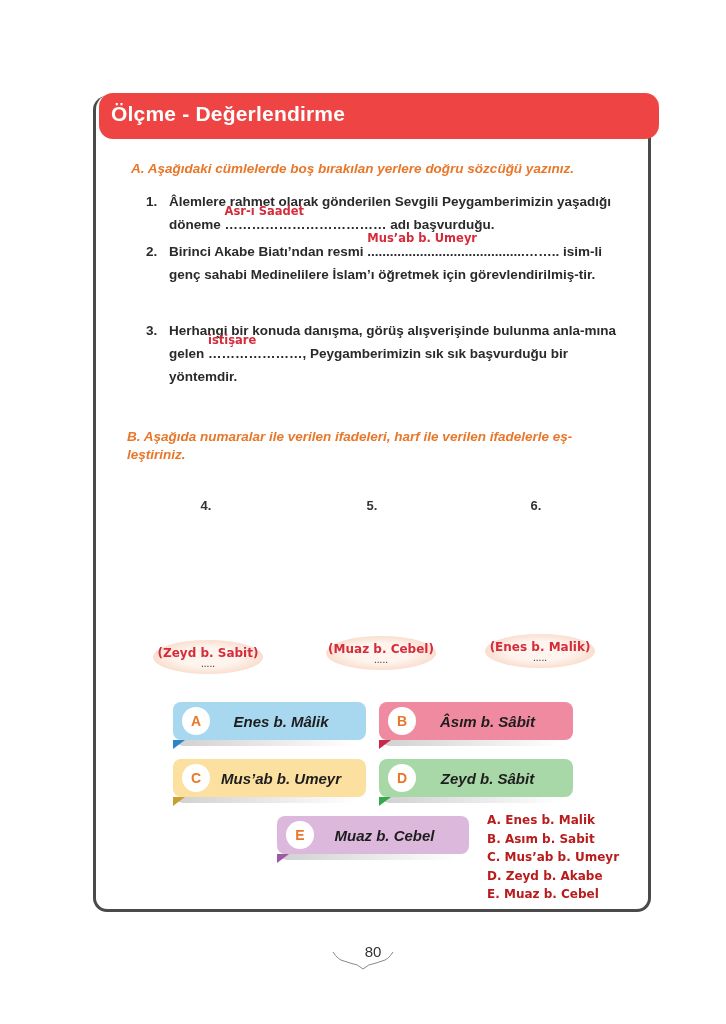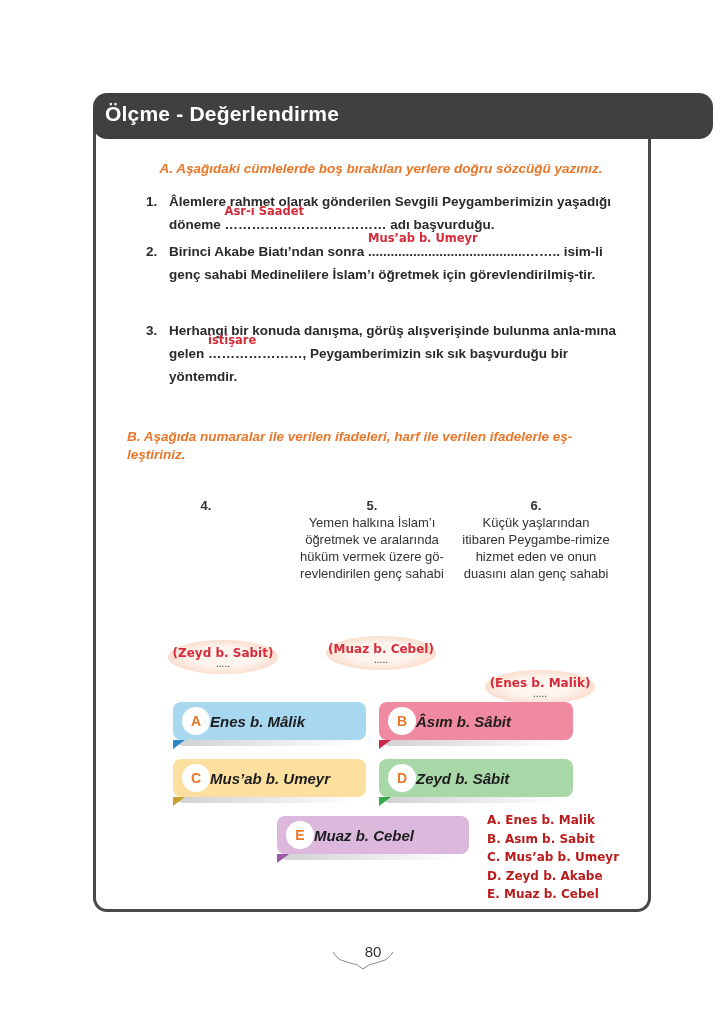--- a/index.html
+++ b/index.html
@@ -6,22 +6,22 @@
   body {
     width: 726px; height: 1024px; background: #ffffff;
     font-family: "Liberation Sans", sans-serif; color: #2b2b2b;
     position: relative; overflow: hidden;
   }
   .frame {
     position: absolute; left: 93px; top: 96px; width: 558px; height: 816px;
     border: 3px solid #4a4a4a; border-radius: 14px; border-top: none;
   }
   .header {
-    position: absolute; left: 93px; top: 93px; width: 620px; height: 46px;
-    background: #404040; border-radius: 14px;
+    position: absolute; left: 99px; top: 93px; width: 560px; height: 46px;
+    background: #ef4444; border-radius: 14px;
   }
   .header-title {
     position: absolute; left: 12px; top: 9px; color: #fff;
     font-size: 21px; font-weight: bold; letter-spacing: 0.2px;
   }
   .section-title {
     position: absolute; color: #e8772a; font-weight: bold; font-style: italic;
     font-size: 13.5px; line-height: 18px;
   }
   .q {
@@ -67,87 +67,85 @@
     position: absolute; left: 4px; right: 10px; bottom: -6px; height: 6px;
     background: linear-gradient(to right, rgba(0,0,0,0.18), rgba(0,0,0,0));
     border-radius: 0 0 6px 6px;
   }
   .card .letter {
     width: 28px; height: 28px; border-radius: 50%; background: #fff;
     margin-left: 9px; display: flex; align-items: center; justify-content: center;
     color: #e8772a; font-weight: bold; font-size: 14px;
   }
   .card .name {
-    flex: 1; font-weight: bold; font-style: italic;
+    flex: 1; text-align: center; font-weight: bold; font-style: italic;
     font-size: 15px; color: #1d1d1d; padding-right: 14px;
   }
   .key {
     position: absolute; left: 487px; top: 811px; color: #b91c1c; font-weight: bold;
     font-size: 12px; line-height: 18.5px; font-family: "DejaVu Sans", sans-serif;
   }
   .page-num {
     position: absolute; left: 347px; top: 943px; width: 52px; text-align: center;
     font-size: 15px; color: #333;
   }
   .page-deco { position: absolute; left: 330px; top: 946px; }
 </style>
 </head>
 <body>
 
 <div class="frame"></div>
 <div class="header">
   <span class="header-title">Ölçme - Değerlendirme</span>
 </div>
 
-<div class="section-title" style="left:131px; top:160px; width:500px;text-align:center;">A. Aşağıdaki cümlelerde boş bırakılan yerlere doğru sözcüğü yazınız.</div>
+<div class="section-title" style="left:131px; top:160px; width:500px;">A. Aşağıdaki cümlelerde boş bırakılan yerlere doğru sözcüğü yazınız.</div>
 
 <div class="q" style="top:190px;">
   <span class="num">1.</span>
   <span class="body">
     <span>Âlemlere rahmet olarak gönderilen Sevgili Peygamberimizin yaşadığı döneme </span><span class="blank"><span>………………………………</span><span class="answer">Asr-ı Saadet</span></span><span> adı başvurduğu.</span>
   </span>
 </div>
 
 <div class="q" style="top:240px;">
   <span class="num">2.</span>
   <span class="body">
-    <span>Birinci Akabe Biatı’ndan sonra </span><span class="blank"><span>..........................................……..</span><span class="answer">Mus’ab b. Umeyr</span></span><span> isim-li genç sahabi Medinelilere İslam’ı öğretmek için görevlendirilmiş-tir.</span>
+    <span>Birinci Akabe Biatı’ndan resmi </span><span class="blank"><span>..........................................……..</span><span class="answer">Mus’ab b. Umeyr</span></span><span> isim-li genç sahabi Medinelilere İslam’ı öğretmek için görevlendirilmiş-tir.</span>
   </span>
 </div>
 
 <div class="q" style="top:319px;">
   <span class="num">3.</span>
   <span class="body">
     <span>Herhangi bir konuda danışma, görüş alışverişinde bulunma anla-mına gelen </span><span class="blank"><span>…………………</span><span class="answer">istişare</span></span><span>, Peygamberimizin sık sık başvurduğu bir yöntemdir.</span>
   </span>
 </div>
 
 <div class="section-title" style="left:127px; top:428px; width:490px;">B. Aşağıda numaralar ile verilen ifadeleri, harf ile verilen ifadelerle eş-leştiriniz.</div>
 
 <div class="col" style="left:131px;">
   <span class="cnum">4.</span>
 </div>
 <div class="col" style="left:297px;">
   <span class="cnum">5.</span>
-  <span>Yemen halkına İslam’ı öğretmek ve aralarında hüküm vermek üzere gö-revlendirilen genç sahabi</span>
 </div>
 <div class="col" style="left:461px;">
   <span class="cnum">6.</span>
-  <span>Küçük yaşlarından itibaren Peygambe-rimize hizmet eden ve onun duasını alan genç sahabi</span>
 </div>
 
-<div class="oval" style="left:168px; top:640px;">
+<div class="oval" style="left:153px; top:640px;">
   <span class="oval-text">(Zeyd b. Sabit)</span>
   <span class="oval-dots">.....</span>
 </div>
 <div class="oval" style="left:326px; top:636px;">
   <span class="oval-text">(Muaz b. Cebel)</span>
   <span class="oval-dots">.....</span>
 </div>
-<div class="oval" style="left:485px; top:634px;margin-top:36px;">
+<div class="oval" style="left:485px; top:634px;">
   <span class="oval-text">(Enes b. Malik)</span>
   <span class="oval-dots">.....</span>
 </div>
 
 <div class="card" style="left:173px; top:702px; width:193px; background:#a8d8f0;">
   <div class="shadow"></div>
   <div class="tail" style="border-top-color:#2a86c8;"></div>
   <span class="letter">A</span>
   <span class="name">Enes b. Mâlik</span>
 </div>

